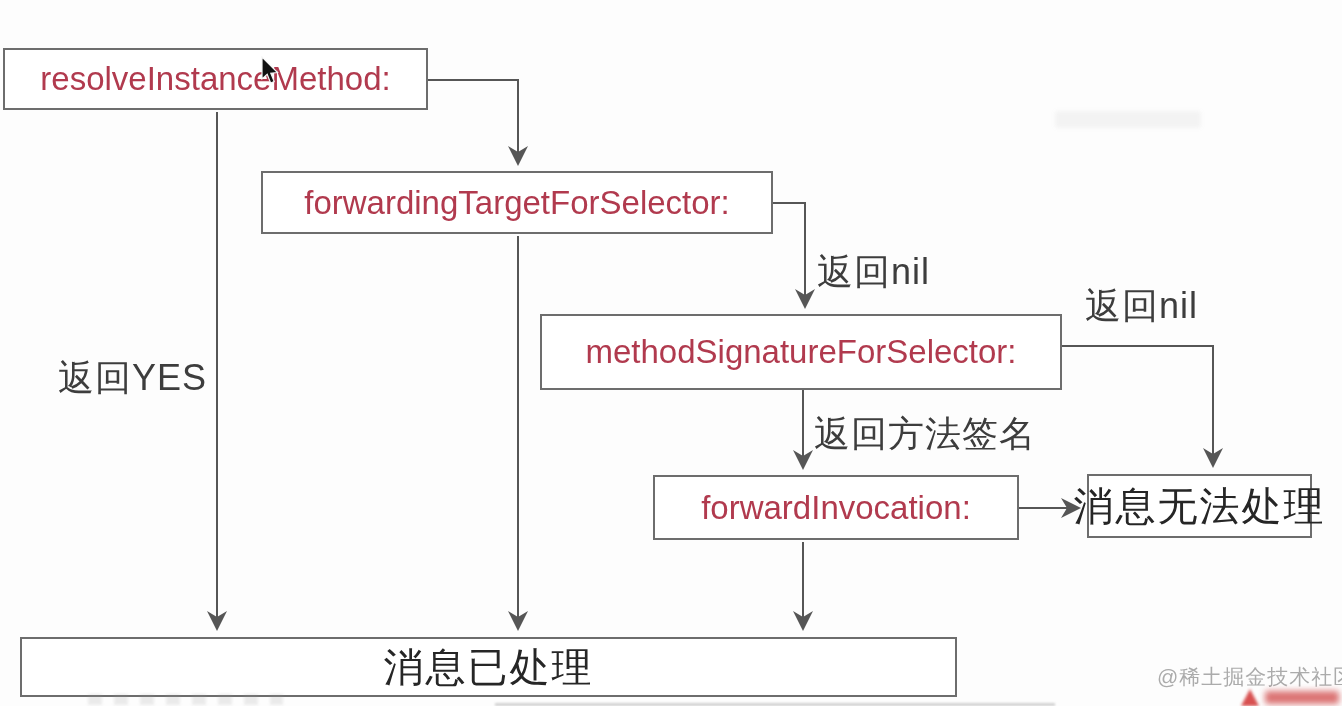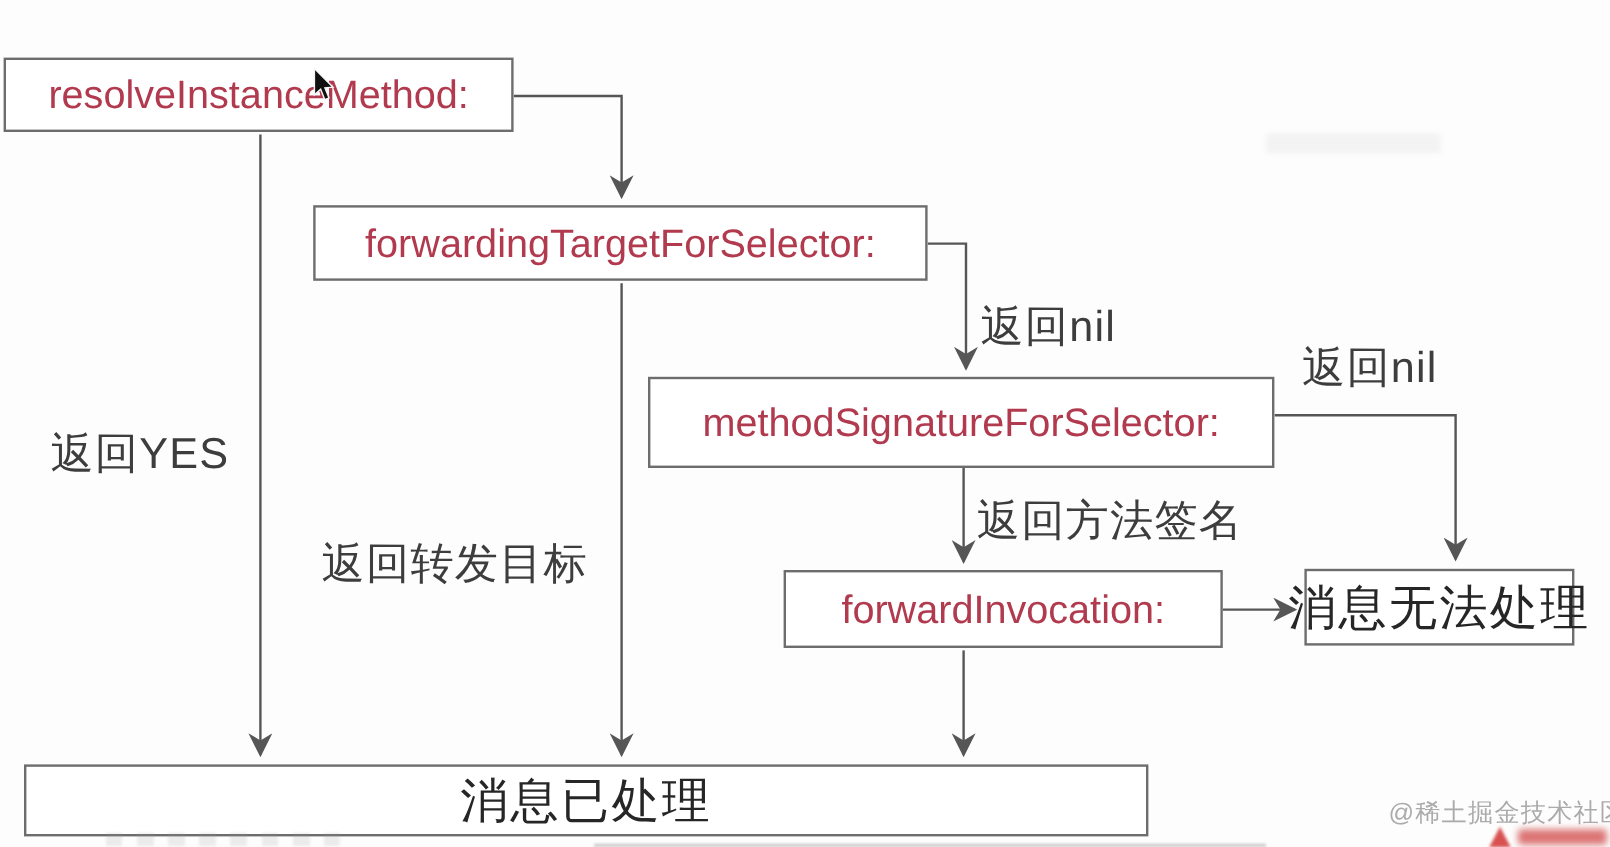--- a/index.html
+++ b/index.html
@@ -50,21 +50,21 @@
   #node-resolve            { left: 3px;    top: 48px;  width: 425px; height: 62px; }
   #node-forwarding-target  { left: 261px;  top: 171px; width: 512px; height: 63px; }
   #node-method-signature   { left: 540px;  top: 314px; width: 522px; height: 76px; }
   #node-forward-invocation { left: 621px;  top: 475px; width: 366px; height: 65px; margin-left: 32px; }
   #node-unhandled          { left: 1087px; top: 474px; width: 225px; height: 64px; }
   #node-handled            { left: 20px;   top: 637px; width: 937px; height: 60px; }
   
   #label-return-no        { left: 533px;  top: 92px;  }
   #label-return-nil-1     { left: 817px;  top: 252px; }
   #label-return-nil-2     { left: 1085px; top: 286px; }
-  #label-return-yes       { left: 42px;   top: 358px; text-align: right; }
+  #label-return-yes       { left: 58px;   top: 358px; text-align: right; }
   #label-return-fwd       { left: 268px;  top: 450px; }
   #label-return-signature { left: 814px;  top: 414px; text-align: center; }
   
   #watermark-handle {
     position: absolute;
     left: 1157px;
     top: 663px;
     color: #ababab;
     font-size: 21px;
     letter-spacing: 1px;
@@ -184,21 +184,20 @@
     <span>消息已处理</span>
   </div>
 
 
   <div class="edge-label" id="label-return-nil-1">返回nil</div>
 
   <div class="edge-label" id="label-return-nil-2">返回nil</div>
 
   <div class="edge-label" id="label-return-yes">返回YES</div>
 
-  <div class="edge-label" id="label-return-fwd">返回转发目标</div>
 
   <div class="edge-label" id="label-return-signature">返回方法签名</div>
 
   <div id="watermark-handle">@稀土掘金技术社区</div>
 
   <div id="faint-watermark-top"></div>
 
   <div id="scribble-bottom-left"></div>
 
   <div id="smudge-bottom"></div>

